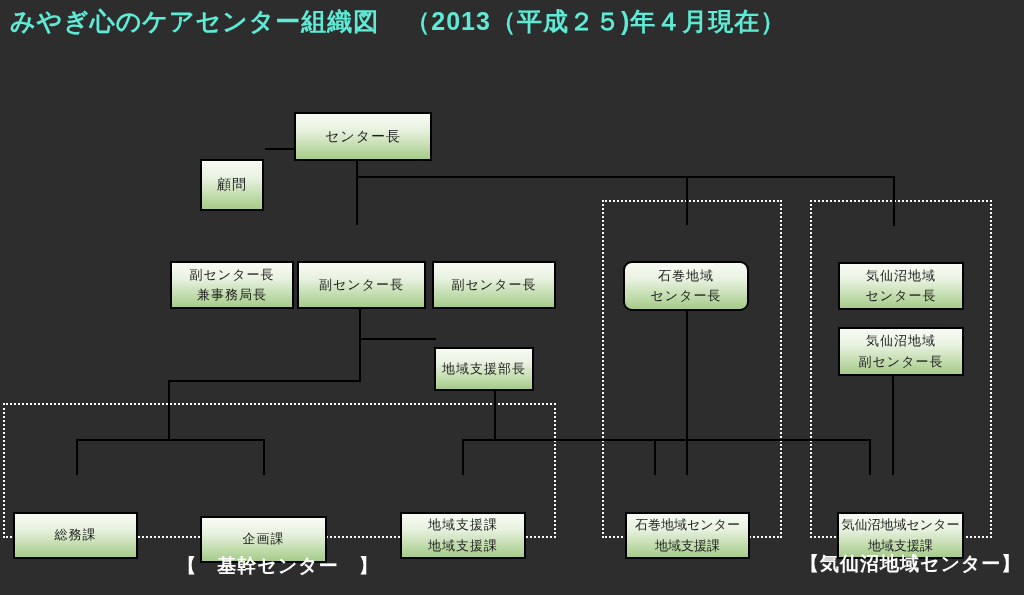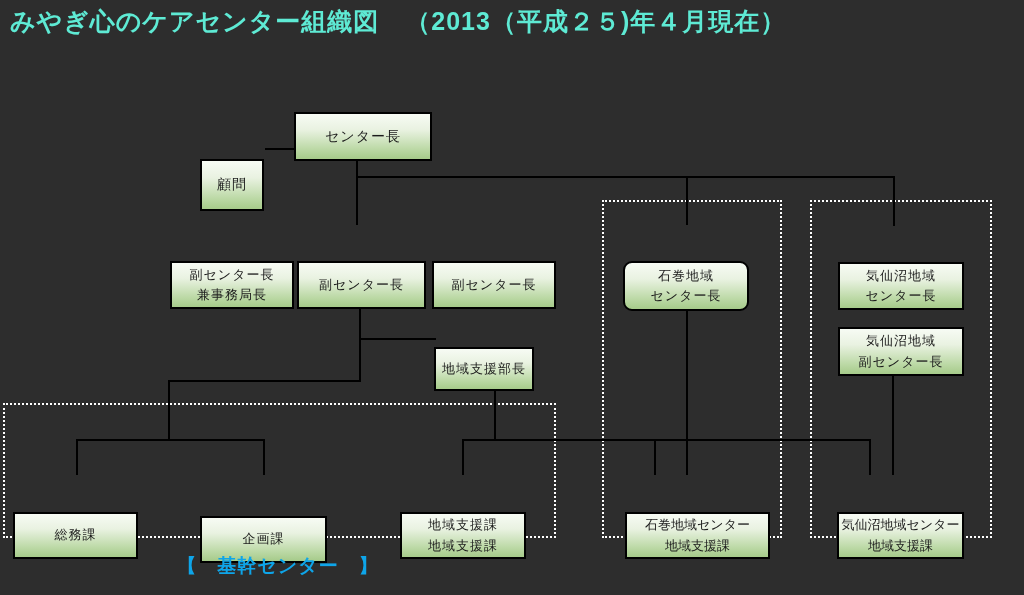--- a/index.html
+++ b/index.html
@@ -29,21 +29,21 @@
     background:#fdfdfd; border:1px solid #000;
   }
   .hl { position:absolute; height:2px; background:#000; }
   .vl { position:absolute; width:2px; background:#000; }
   .dotbox {
     position:absolute; box-sizing:border-box;
     border:2px dotted #fff;
   }
   .glabel {
     position:absolute; text-align:center;
-    font-size:19px; font-weight:bold; color:#0ea5e9;
+    font-size:19px; font-weight:bold; color:#ffffff;
     white-space:nowrap; letter-spacing:1px;
   }
 </style>
 </head>
 <body>
 
 <div class="stage">
 
   <div class="title">みやぎ心のケアセンター組織図　（2013（平成２５)年４月現在）</div>
 
@@ -122,25 +122,26 @@
 
   <div class="node" style="left:200px;top:479px;width:127px;height:47px;">
     <span>企画課</span>
   </div>
 
   <div class="node" style="left:400px;top:475px;width:126px;height:47px;">
     <span>地域支援課</span>
     <span>地域支援課</span>
   </div>
 
-  <div class="node" style="left:625px;top:475px;width:145px;height:47px;letter-spacing:0;">
+  <div class="node" style="left:625px;top:475px;width:125px;height:47px;letter-spacing:0;">
     <span>石巻地域センター</span>
     <span>地域支援課</span>
   </div>
 
   <div class="node" style="left:837px;top:475px;width:127px;height:47px;letter-spacing:0;">
     <span>気仙沼地域センター</span>
     <span>地域支援課</span>
   </div>
 
   <div class="glabel" style="left:158px;top:553px;width:240px;">【　基幹センター　】</div>
+  <div class="glabel" style="left:800px;top:551px;width:220px;">【気仙沼地域センター】</div>
 
 </div>
 
 </body></html>

